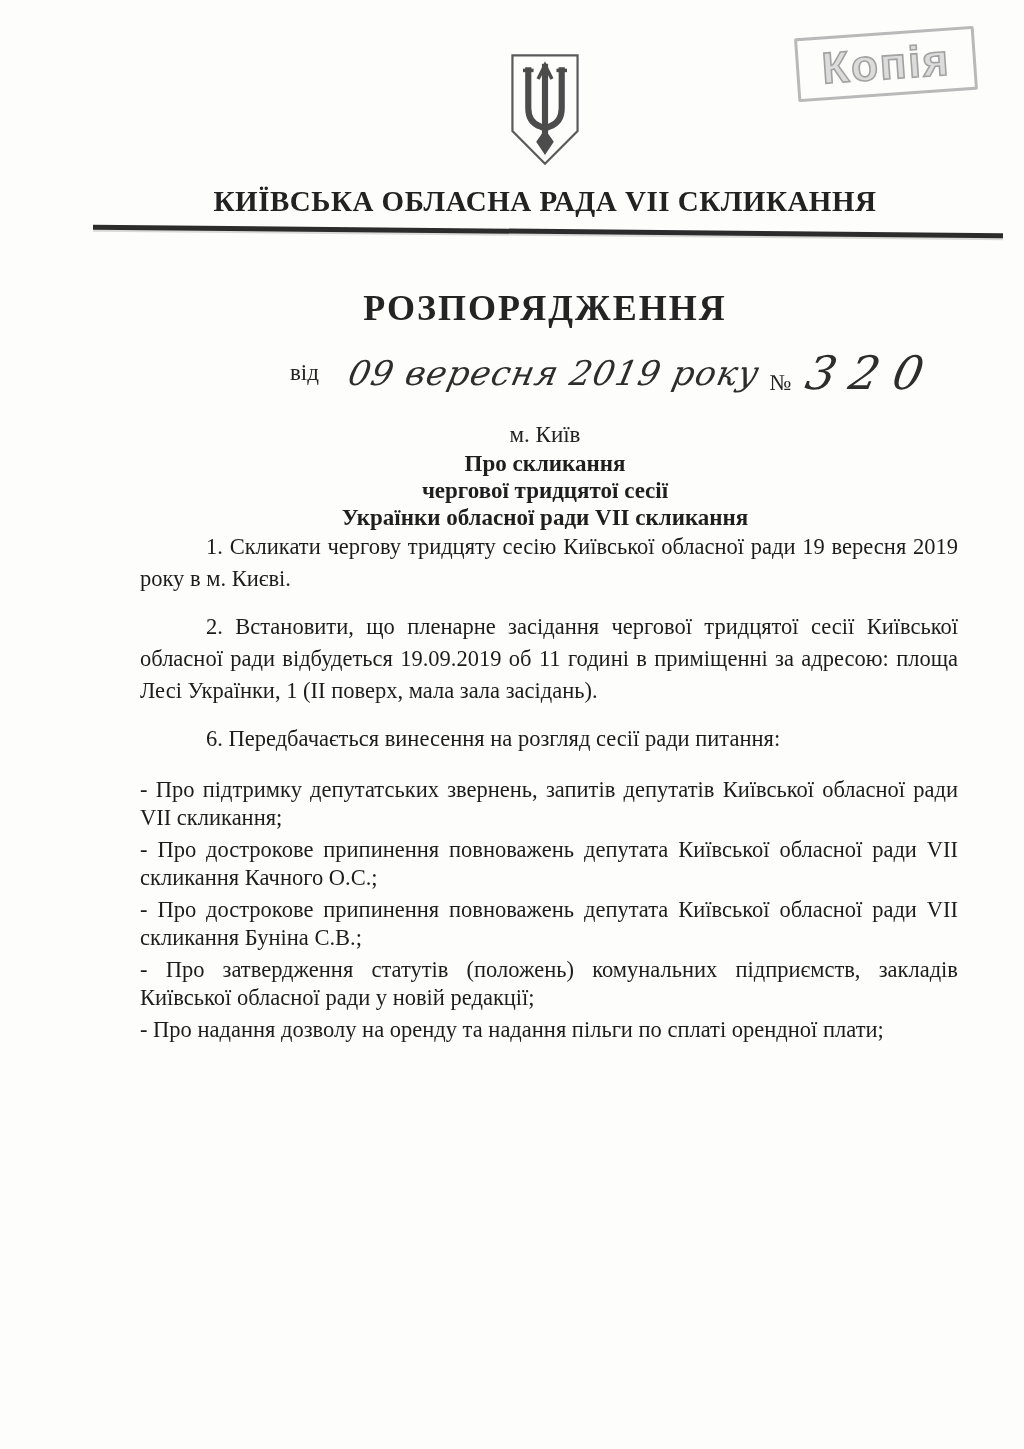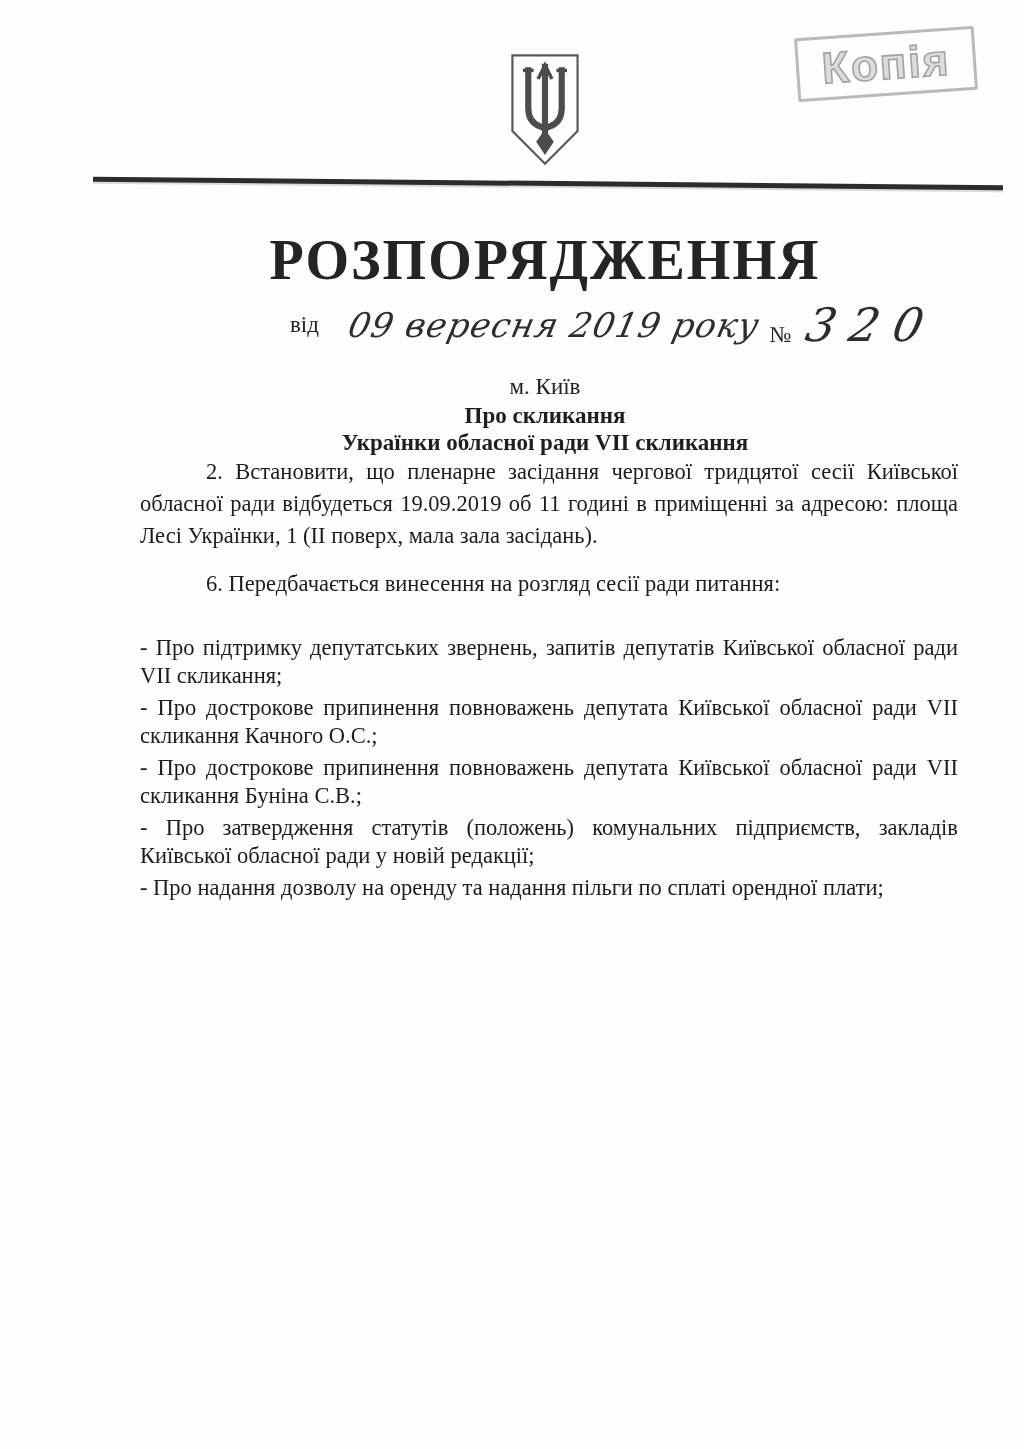--- a/index.html
+++ b/index.html
@@ -57,21 +57,21 @@
     height: 5px;
     background: #2c2c2c;
     transform: rotate(0.55deg);
     box-shadow: 0 2px 0 rgba(60,60,60,0.18);
   }
 
   .doc-type {
     margin-top: 50px;
     text-align: center;
     font-weight: bold;
-    font-size: 56px;
+    font-size: 36px;
     letter-spacing: 2px;
     line-height: 48px;
     color: #242424;
   }
 
   .date-line {
     margin-top: 8px;
     margin-left: 185px;
     height: 66px;
     display: flex;
@@ -90,21 +90,21 @@
   .hw-number { margin-left: 16px; font-size: 46px; letter-spacing: 14px; }
 
   .city { margin-top: 16px; text-align: center; font-size: 23px; color: #222; }
 
   .subject { margin-top: 2px; text-align: center; font-weight: bold; font-size: 23px; line-height: 27px; color: #1e1e1e; }
 
   .body-text { margin: 0 27px 0 35px; font-size: 22.5px; text-align: justify; color: #1c1c1c; }
   .body-text p.para { text-indent: 66px; line-height: 32px; }
   .body-text p.para-first { margin-top: 70px; }
   .body-text p.para + p.para { margin-top: 16px; }
-  .agenda { margin-top: 34px; }
+  .agenda { margin-top: 21px; }
   .agenda p { line-height: 28px; margin-bottom: 4px; }
 </style>
 </head>
 <body>
 
 <div class="page">
 
   <div class="stamp">
     <span>Копія</span>
   </div>
@@ -121,40 +121,43 @@
             <path d="M31 21 L31 64 Q31 80 45 85" stroke-width="7"></path>
             <path d="M69 21 L69 64 Q69 80 55 85" stroke-width="7"></path>
             <path d="M27 21 L35 21" stroke-width="4"></path>
             <path d="M65 21 L73 21" stroke-width="4"></path>
           </g>
           <path d="M50 88 L60 102 L50 117 L40 102 Z" fill="#4c4c4c"></path>
         </svg>
       </span>
     </div>
 
+    <div class="org-title">КИЇВСЬКА ОБЛАСНА РАДА VII СКЛИКАННЯ</div>
 
     <div class="rule"></div>
 
     <div class="doc-type">РОЗПОРЯДЖЕННЯ</div>
 
     <div class="date-line">
       <span class="printed-label">від</span>
       <span class="handwriting hw-date">09 вересня 2019 року</span>
       <span class="printed-label num-sign">№</span>
       <span class="handwriting hw-number">320</span>
     </div>
 
     <div class="city">м. Київ</div>
 
     <div class="subject">
       <div>Про скликання</div>
+      <div>чергової тридцятої сесії</div>
       <div>Українки обласної ради VII скликання</div>
     </div>
 
     <div class="body-text">
+      <p class="para">1. Скликати чергову тридцяту сесію Київської обласної ради 19 вересня 2019 року в м. Києві.</p>
       <p class="para">2. Встановити, що пленарне засідання чергової тридцятої сесії Київської обласної ради відбудеться 19.09.2019 об 11 годині в приміщенні за адресою: площа Лесі Українки, 1 (ІІ поверх, мала зала засідань).</p>
       <p class="para">6. Передбачається винесення на розгляд сесії ради питання:</p>
 
       <div class="agenda">
         <p>- Про підтримку депутатських звернень, запитів депутатів Київської обласної ради VII скликання;</p>
         <p>- Про дострокове припинення повноважень депутата Київської обласної ради VII скликання Качного О.С.;</p>
         <p>- Про дострокове припинення повноважень депутата Київської обласної ради VII скликання Буніна С.В.;</p>
         <p>- Про затвердження статутів (положень) комунальних підприємств, закладів Київської обласної ради у новій редакції;</p>
         <p>- Про надання дозволу на оренду та надання пільги по сплаті орендної плати;</p>
       </div>

